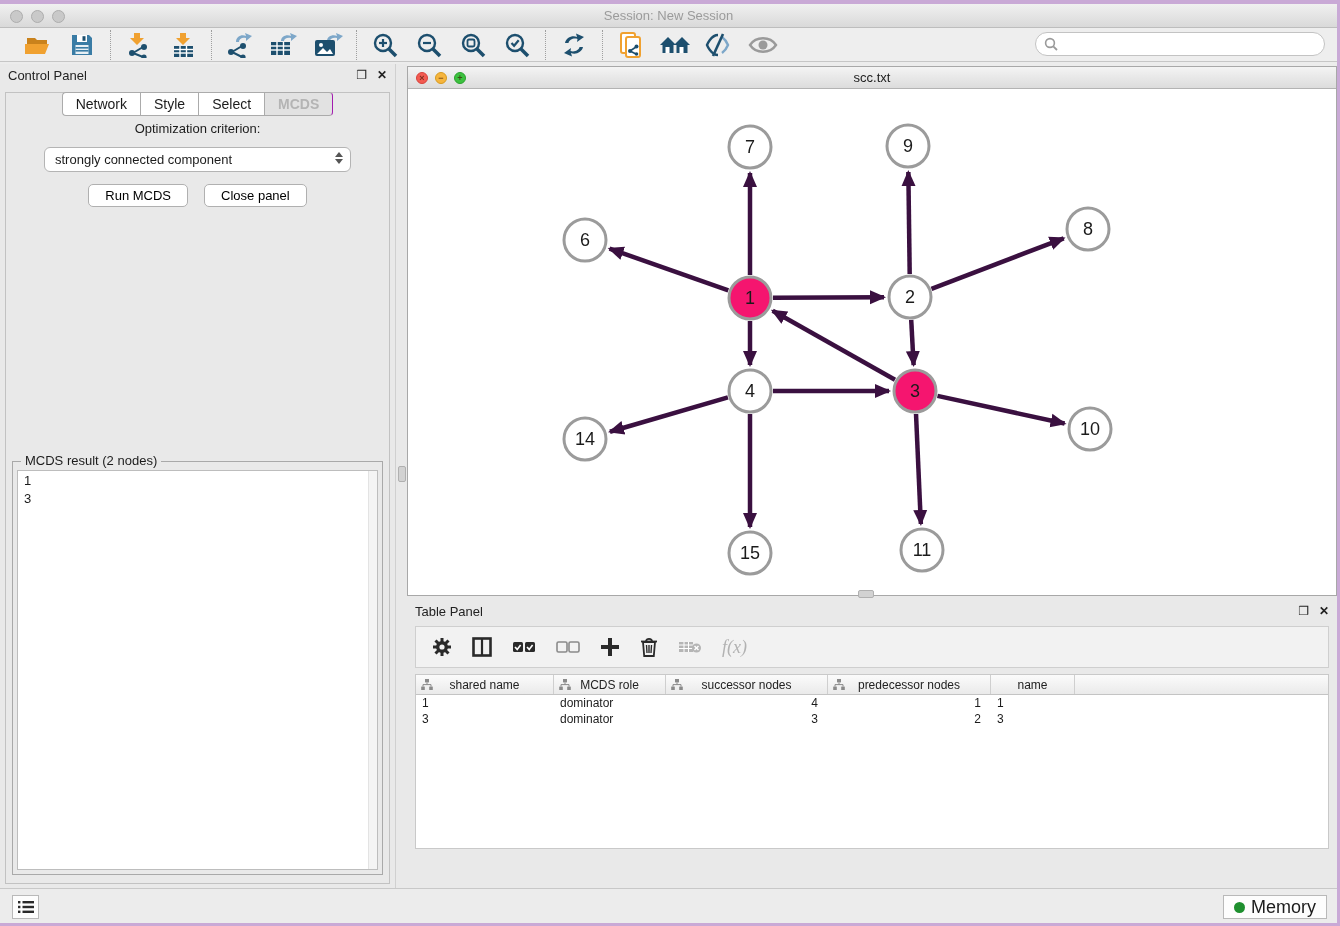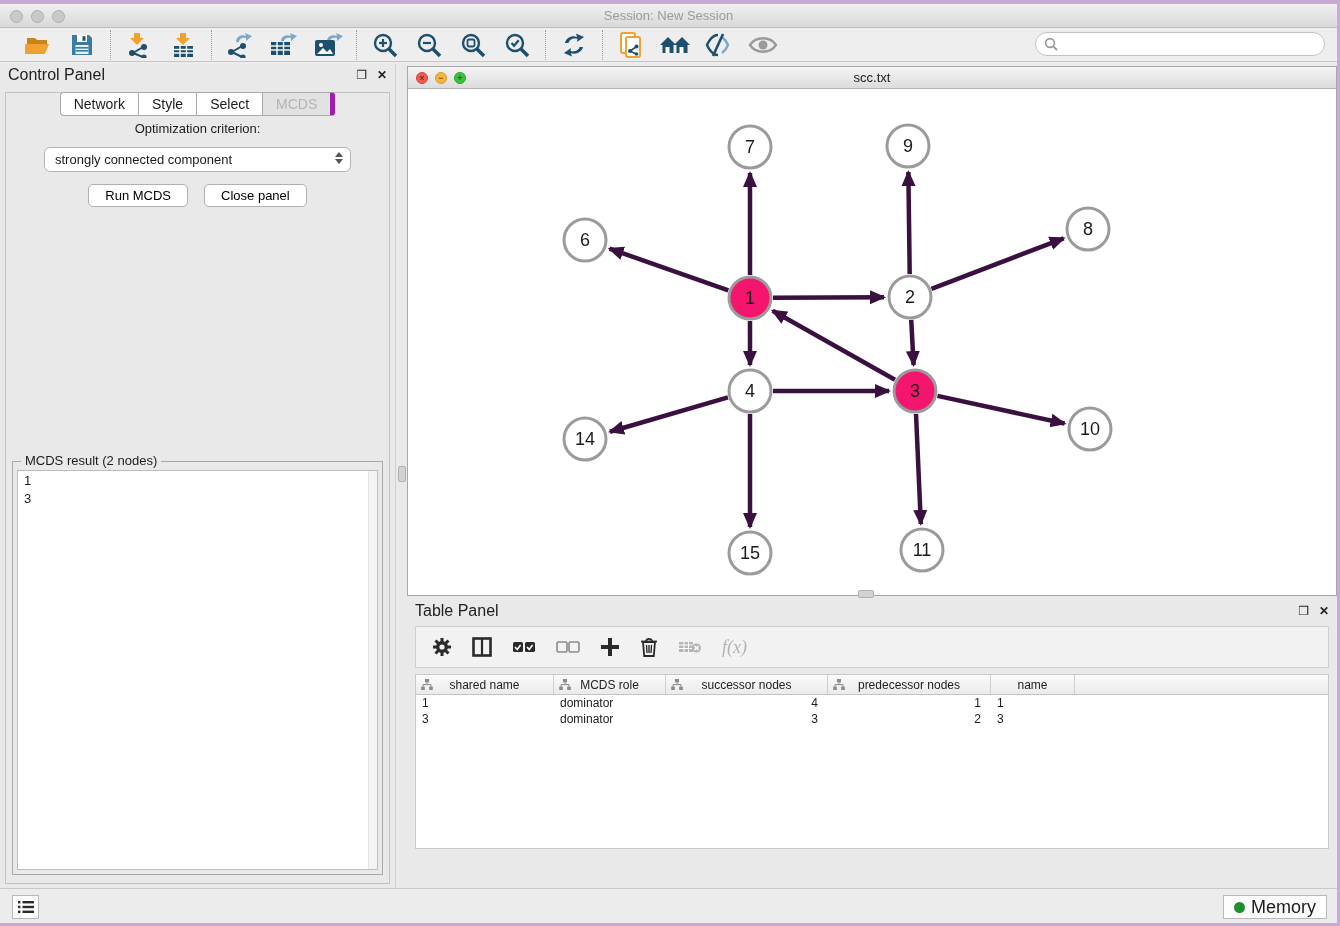--- a/index.html
+++ b/index.html
@@ -34,28 +34,28 @@
     border:1px solid #b0b0b0; border-radius:2px; }
   .net-window { position:absolute; left:407px; top:62px; width:930px; height:530px;
     border:1px solid #a8a8a8; background:#fff; }
   .h-split { position:absolute; left:407px; top:592px; width:930px; height:4px; background:#e9e9e9; }
   .h-handle { position:absolute; left:858px; top:586px; width:16px; height:8px; background:#d2d2d2;
     border:1px solid #b0b0b0; border-radius:2px; }
   .table-panel { position:absolute; left:407px; top:596px; width:930px; height:288px; background:#e9e9e9; }
 
   
   .panel-head { height:22px; display:flex; align-items:center; padding:0 8px; }
-  .panel-title { font-size:16px; color:#222; }
+  .panel-title { font-size:13px; color:#222; }
   .panel-head .hicons { margin-left:auto; display:flex; gap:10px; align-items:center; }
   .hic { font-size:12px; color:#222; line-height:1; }
   .tabs-row { display:flex; justify-content:center; position:relative; z-index:2; margin-top:6px; }
   .tab { background:#fff; border:1px solid #ababab; border-right:none; padding:3px 13px; font-size:14px;
     color:#1c1c1c; }
   .tab:first-child { border-radius:4px 0 0 4px; }
-  .tab:last-child { border-right:5px solid #a21caf; border-radius:0 4px 4px 0; }
+  .tab:last-child { border-right:1px solid #a21caf; border-radius:0 4px 4px 0;font-weight:bold; }
   .tab.active { background:#e2e2e2; color:#b4b4b4; }
   .cp-body { position:absolute; left:5px; right:5px; top:28px; bottom:4px; border:1px solid #c2c2c2;
     background:#e9e9e9; }
   .opt-label { text-align:center; margin-top:28px; font-size:13px; }
   .dropdown { position:relative; margin:11px 38px 12px 38px; height:25px; background:#fff;
     border:1px solid #b4b4b4; border-radius:6px; display:flex; align-items:center; padding:0 26px 0 10px;
     font-size:13px; }
   .dd-stepper { position:absolute; right:7px; top:4px; display:flex; flex-direction:column; gap:2px; }
   .dd-stepper span { width:0; height:0; border-left:4px solid transparent; border-right:4px solid transparent; }
   .dd-up { border-bottom:5px solid #555; }

